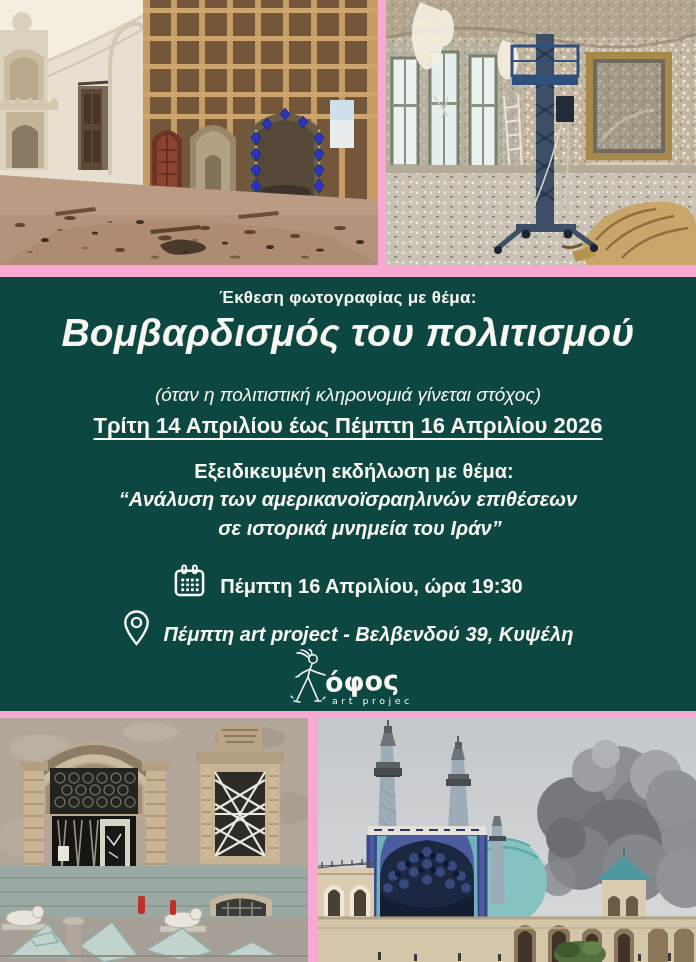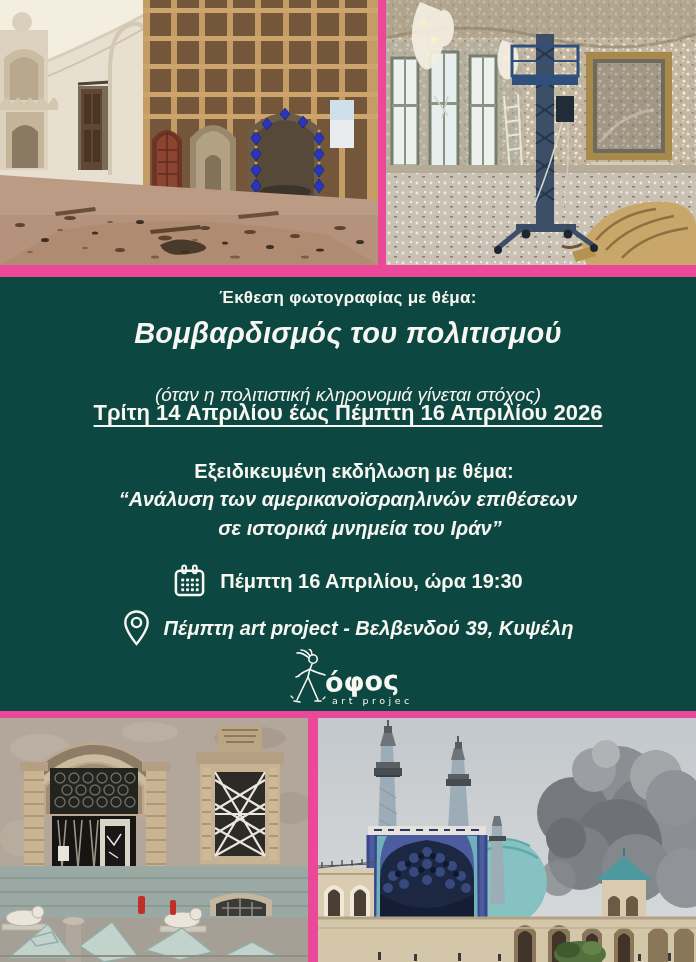--- a/index.html
+++ b/index.html
@@ -1,36 +1,36 @@
 <!DOCTYPE html>
 <html><head>
 <meta charset="utf-8">
 <style>
   * { margin:0; padding:0; box-sizing:border-box; }
   html,body { background:#ffffff; }
   body { font-family:"Liberation Sans", sans-serif; }
-  .poster { position:relative; width:696px; height:962px; background:#ec4899; overflow:hidden; margin:0 auto; }
+  .poster { position:relative; width:696px; height:962px; background:#f9a8d4; overflow:hidden; margin:0 auto; }
   .photo { position:absolute; overflow:hidden; background:#d8d2c6; }
   .photo svg { display:block; width:100%; height:100%; }
   .photo-tl { left:0;   top:0;     width:378px; height:265px; }
   .photo-tr { left:386px; top:0;   width:310px; height:265px; }
   .photo-bl { left:0;   top:718px; width:308px; height:244px; }
   .photo-br { left:318px; top:718px; width:378px; height:244px; }
 
   .green-panel { position:absolute; left:0; top:277px; width:696px; height:434px;
                  background:#0d4741; color:#f7f6f1; text-align:center; }
   .row { position:absolute; left:0; right:0; }
   .kicker      { top:11px;  font-size:17px; font-weight:bold; letter-spacing:.3px; }
-  .main-title  { top:40px;  font-size:29px; font-weight:bold; font-style:italic; line-height:32px; letter-spacing:.2px; }
+  .main-title  { top:40px;  font-size:39px; font-weight:bold; font-style:italic; line-height:32px; letter-spacing:.2px; }
   .subtitle    { top:107px; font-size:19px; font-weight:normal; font-style:italic; }
-  .date-range  { top:123px; font-size:22px; font-weight:bold; text-decoration:underline; text-underline-offset:5px; text-decoration-thickness:2px; }
+  .date-range  { top:136px; font-size:22px; font-weight:bold; text-decoration:underline; text-underline-offset:5px; text-decoration-thickness:2px; }
   .event-kicker{ top:183px; font-size:20px; font-weight:bold;padding-left:12px; }
   .event-line1 { top:211px; font-size:20px; font-weight:bold; font-style:italic; }
   .event-line2 { top:240px; font-size:20px; font-weight:bold; font-style:italic;padding-left:24px; }
-  .icon-row { display:flex; justify-content:center; align-items:center; gap:14px; }
+  .icon-row { display:flex; justify-content:center; align-items:flex-end; gap:14px; }
   .when  { top:287px; font-size:20px; font-weight:bold; }
   .where { top:333px; font-size:20px; font-weight:bold; font-style:italic; }
   .icon-row svg { flex:0 0 auto; }
   .logo-wrap { top:372px; display:flex; justify-content:center; }
 </style>
 </head>
 <body>
 
 <div class="poster">
 

